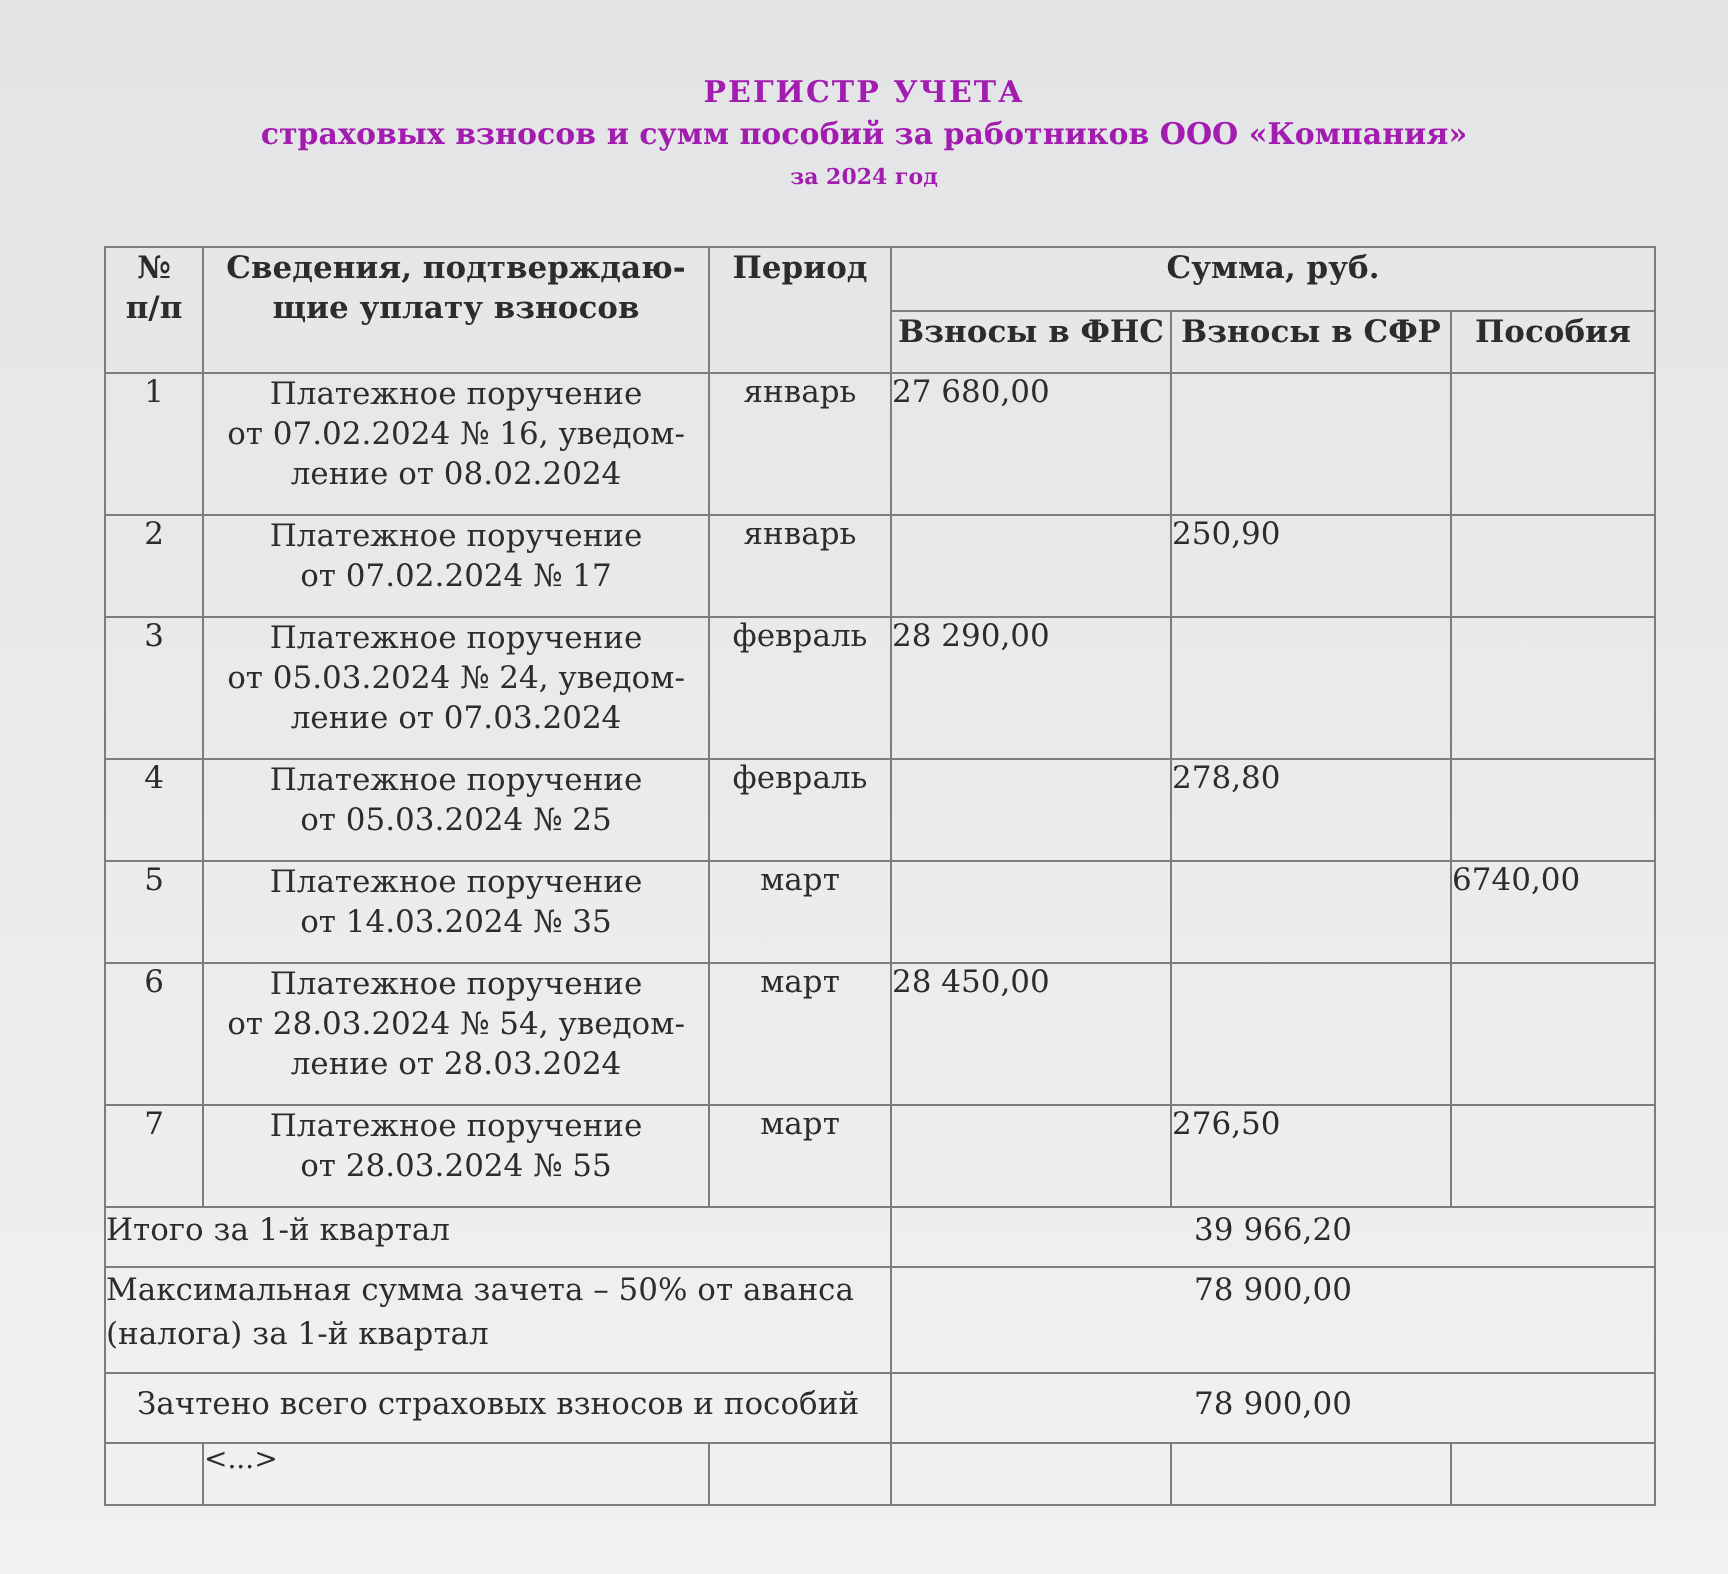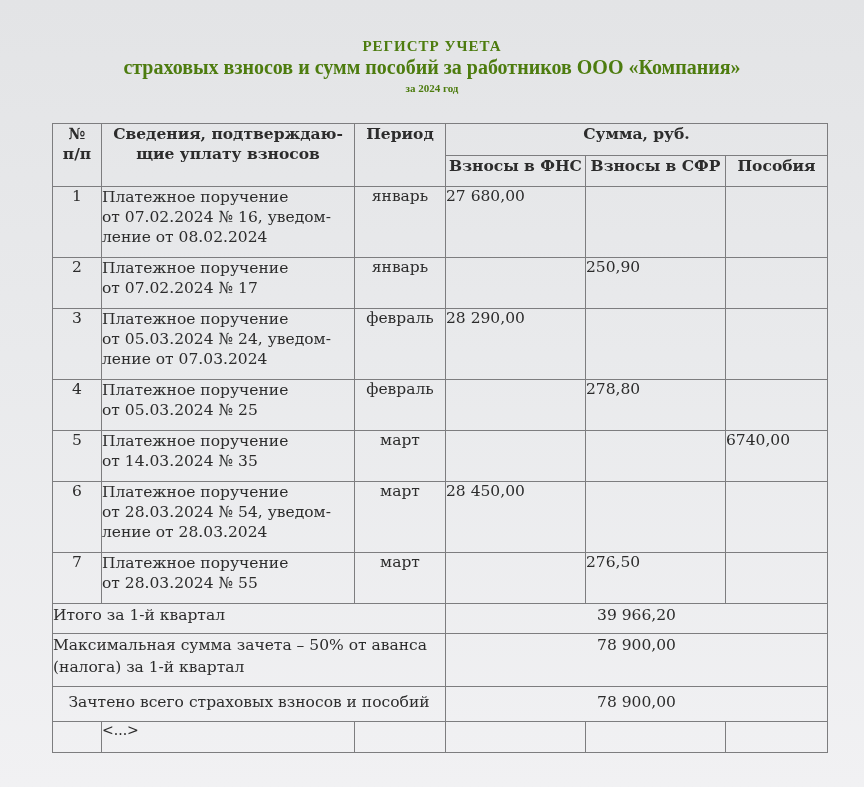--- a/index.html
+++ b/index.html
@@ -5,24 +5,24 @@
   html, body { margin: 0; padding: 0; }
   body {
     width: 864px; height: 787px; overflow: hidden;
     background: linear-gradient(180deg, #e3e4e6 0%, #e9eaec 45%, #f1f1f3 100%);
     font-family: "DejaVu Serif", "Liberation Serif", serif;
     color: #2a2a2a;
     position: relative;
   }
   .title-block {
     position: absolute; left: 0; top: 36px; width: 864px;
-    text-align: center; font-weight: bold; color: #4d7c0f; font-family: Liberation Serif, serif;
+    text-align: center; font-weight: bold; color: #a21caf;
   }
   .title-block .t1 { font-size: 15px; letter-spacing: 1px; line-height: 21px; }
-  .title-block .t2 { font-size: 20px; line-height: 21px; }
+  .title-block .t2 { font-size: 15px; line-height: 21px; }
   .title-block .t3 { font-size: 11px; line-height: 21px; }
   table.reg {
     position: absolute; left: 52px; top: 123px;
     border-collapse: collapse;
     table-layout: fixed;
     width: 775px;
     font-size: 15.5px;
     color: #2c2c2c;
   }
   table.reg td, table.reg th {
@@ -30,21 +30,21 @@
     padding: 0;
     vertical-align: top;
   }
   table.reg th { font-weight: bold; text-align: center; line-height: 20px; }
   th.h-num { padding-top: 7px; }
   th.h-info { padding-top: 7px; }
   th.h-period { padding-top: 7px; }
   th.h-sum { height: 31px; line-height: 30px; vertical-align: middle; }
   th.h-sub { height: 30px; line-height: 30px; vertical-align: middle; margin-top: 38px; }
   td.num { text-align: center; padding-top: 8px; }
-  td.info { text-align: left; padding: 8px 6px 0 6px; line-height: 20px; }
+  td.info { text-align: center; padding: 8px 6px 0 6px; line-height: 20px; }
   td.period { text-align: center; padding-top: 8px; }
   td.amt { padding-top: 8px; }
   tr.r3 td { height: 70px; }
   tr.r2 td { height: 50px; }
   td.sum-label { padding: 6px 6px 0 6px; line-height: 22px; text-align: left; }
   td.sum-val { text-align: center; padding-top: 6px; line-height: 22px; }
   tr.s1 td { height: 29px; }
   tr.s2 td { height: 52px; }
   tr.s3 td { height: 30px; text-align: center; }
   tr.s3 td.sum-label { padding-top: 4px; }

